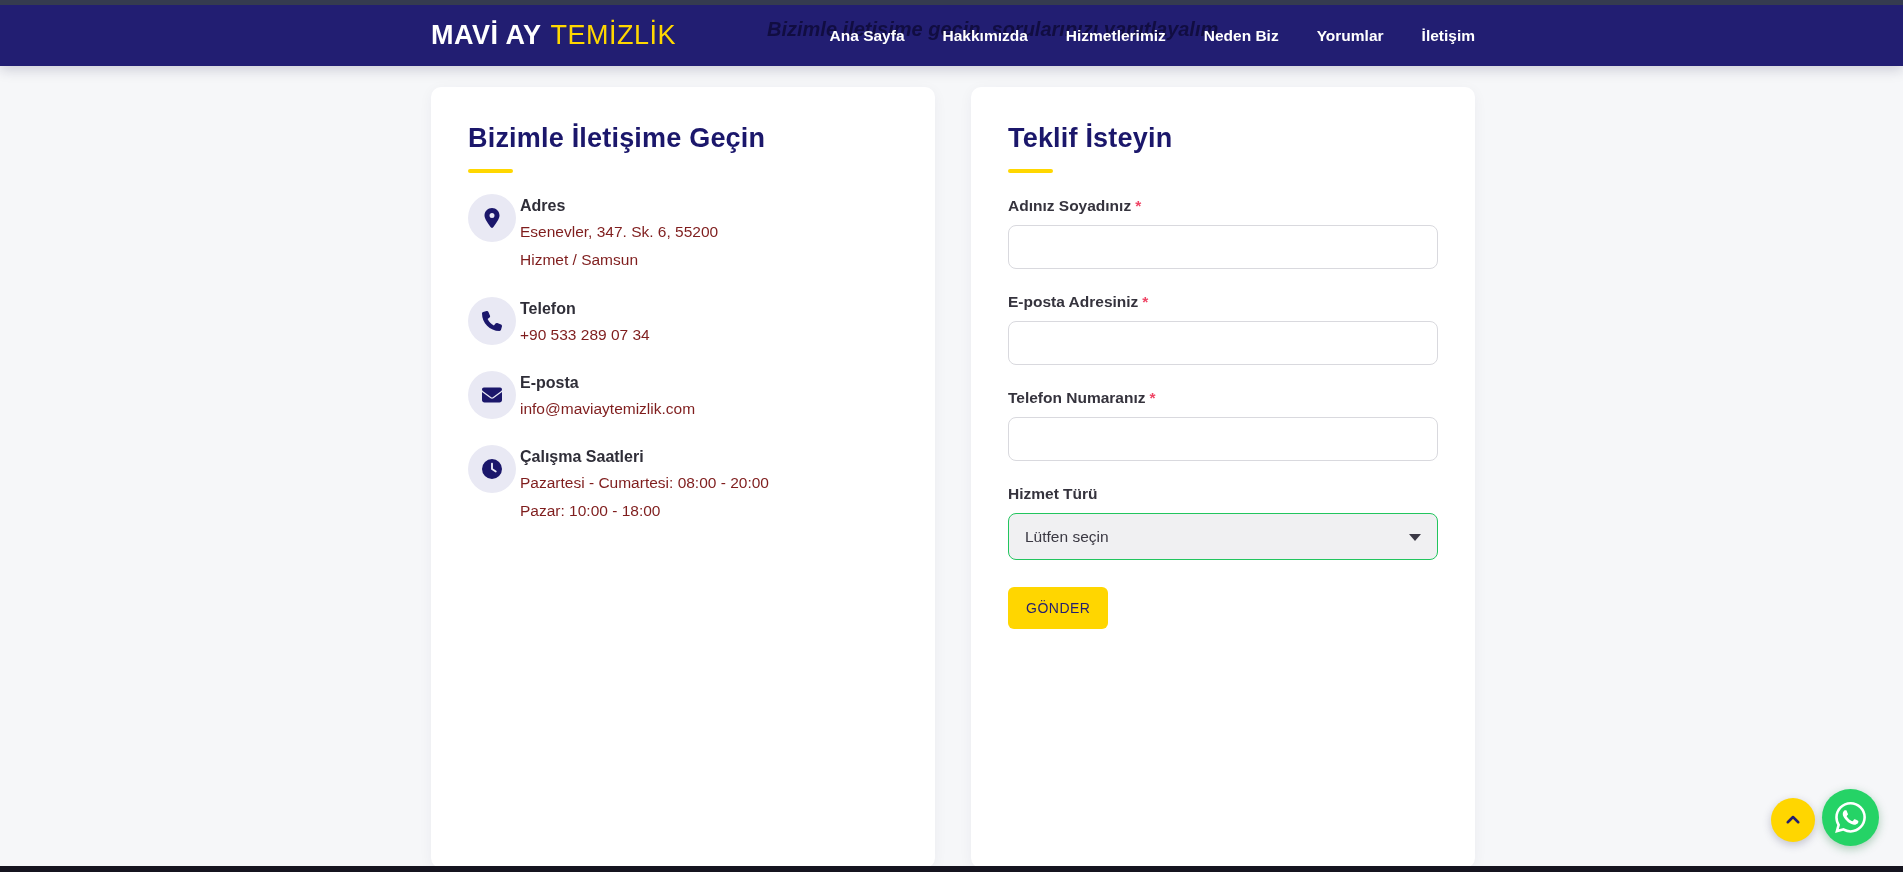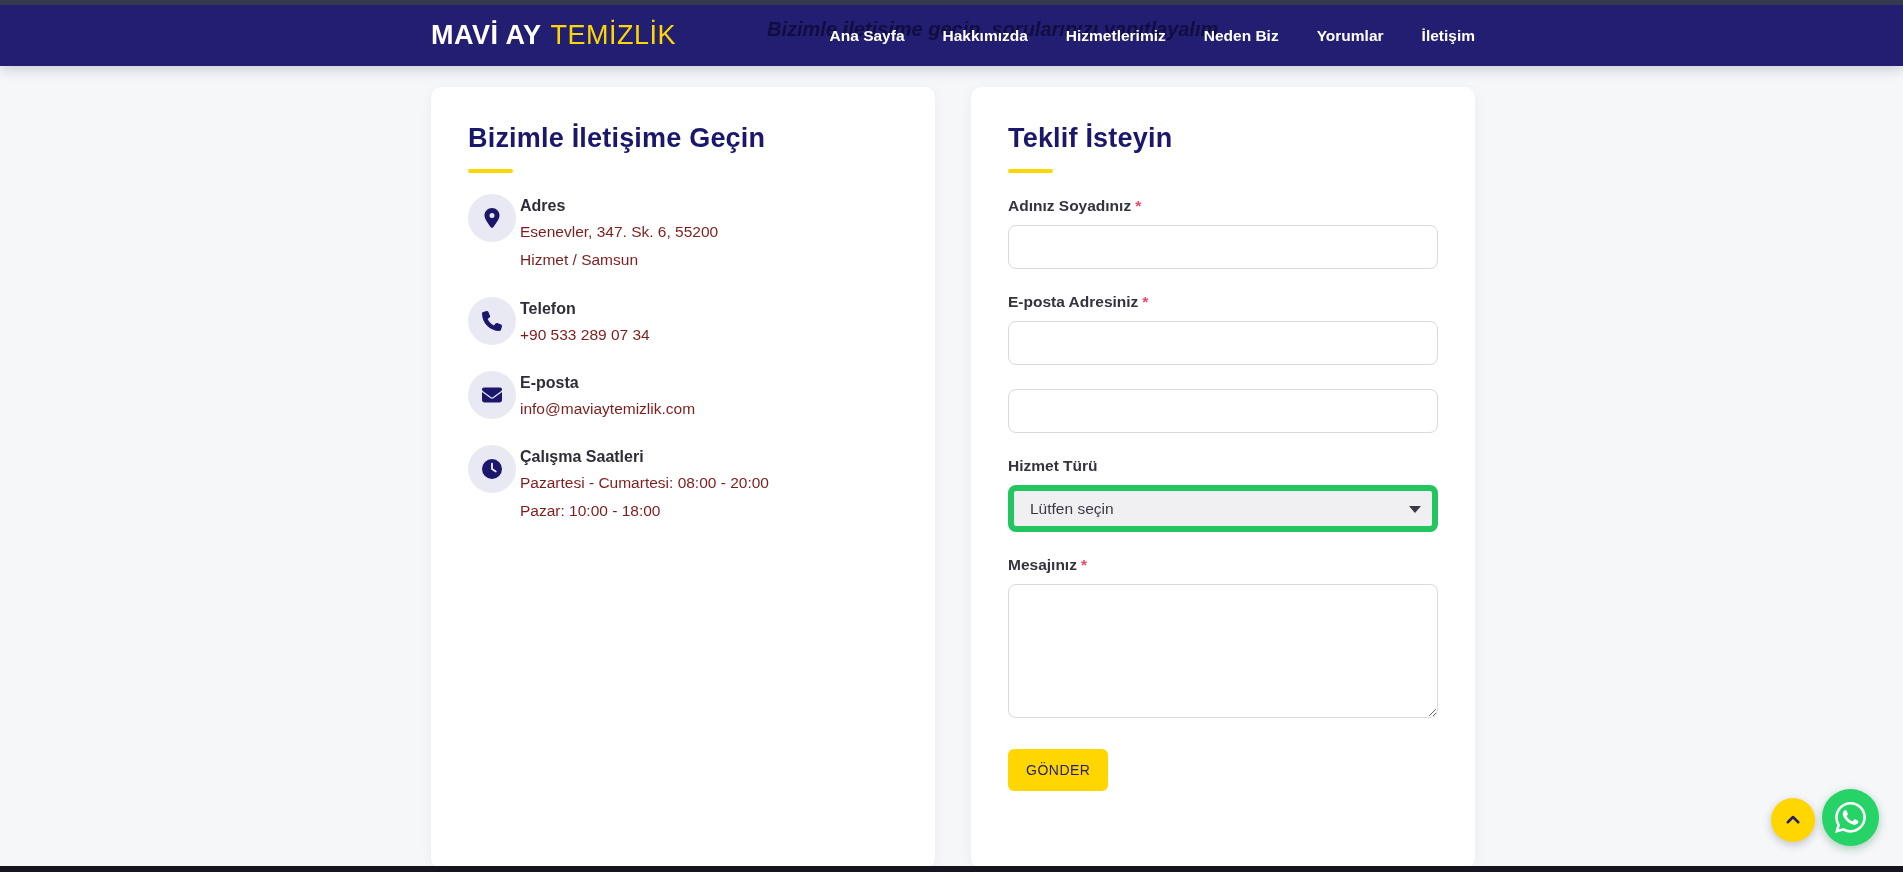--- a/index.html
+++ b/index.html
@@ -38,21 +38,21 @@
   .c-line { font-size:15.5px; color:#7f1d1d; line-height:1.5; margin-top:5px; }
 
   
   .form { margin-top:24px; }
   .f-group { margin-bottom:24px; }
   .f-label { font-size:15.5px; font-weight:700; color:#35333d; margin-bottom:10px; }
   .f-label .req { color:#ef4565; margin-left:4px; font-weight:700; }
   .f-input { width:430px; height:44px; border:1px solid #d9d9de; border-radius:8px; background:#fff;
              font-family:"Liberation Sans",sans-serif; font-size:15px; color:#35333d; padding:0 14px; outline:none; }
   .f-select-wrap { position:relative; width:430px; }
-  .f-select { width:430px; height:47px; border:6px solid #22c55e; border-radius:8px; background:#f0f0f2;
+  .f-select { width:430px; height:47px; border:1px solid #22c55e; border-radius:8px; background:#f0f0f2;
               font-family:"Liberation Sans",sans-serif; font-size:15.5px; color:#3a3842; padding:0 16px;
               appearance:none; -webkit-appearance:none; outline:none; cursor:pointer; }
   .caret { position:absolute; right:17px; top:21px; width:0; height:0; pointer-events:none;
            border-left:6px solid transparent; border-right:6px solid transparent; border-top:7px solid #3b3946; }
   .f-textarea { width:430px; height:134px; border:1px solid #d9d9de; border-radius:8px; background:#fff;
                 font-family:"Liberation Sans",sans-serif; font-size:15px; color:#35333d; padding:10px 14px;
                 outline:none; resize:both; }
   .submit-btn { margin-top:3px; background:#ffd600; color:#221e72; border:none; border-radius:6px;
                 font-family:"Liberation Sans",sans-serif; font-size:14px; font-weight:400; letter-spacing:.5px;
                 padding:13px 18px; cursor:pointer; }
@@ -165,41 +165,38 @@
     </div>
 
     <div class="f-group">
       <div class="f-label">
         <span>E-posta Adresiniz</span><span class="req">*</span>
       </div>
       <input class="f-input" type="text" value="" style="">
     </div>
 
     <div class="f-group">
+      <div class="f-label">
+        <span>Telefon Numaranız</span><span class="req">*</span>
+      </div>
       <input class="f-input" type="text" value="" style="">
     </div>
 
     <div class="f-group">
       <div class="f-label">
         <span>Hizmet Türü</span>
       </div>
       <div class="f-select-wrap">
         <select class="f-select">
           <option>Lütfen seçin</option>
         </select>
         <span class="caret"></span>
       </div>
     </div>
 
-    <div class="f-group">
-      <div class="f-label">
-        <span>Mesajınız</span><span class="req">*</span>
-      </div>
-      <textarea class="f-textarea" style=""></textarea>
-    </div>
 
     <button class="submit-btn">GÖNDER</button>
   </div>
 </div>
 
 <div class="fab fab-top">
   <span style="display:flex">
     <svg viewBox="0 0 24 24" style="width:18px;height:18px;stroke:#221e72;stroke-width:3.4;fill:none;stroke-linecap:round;stroke-linejoin:round">
         <polyline points="5 15 12 8 19 15"></polyline>
       </svg>

